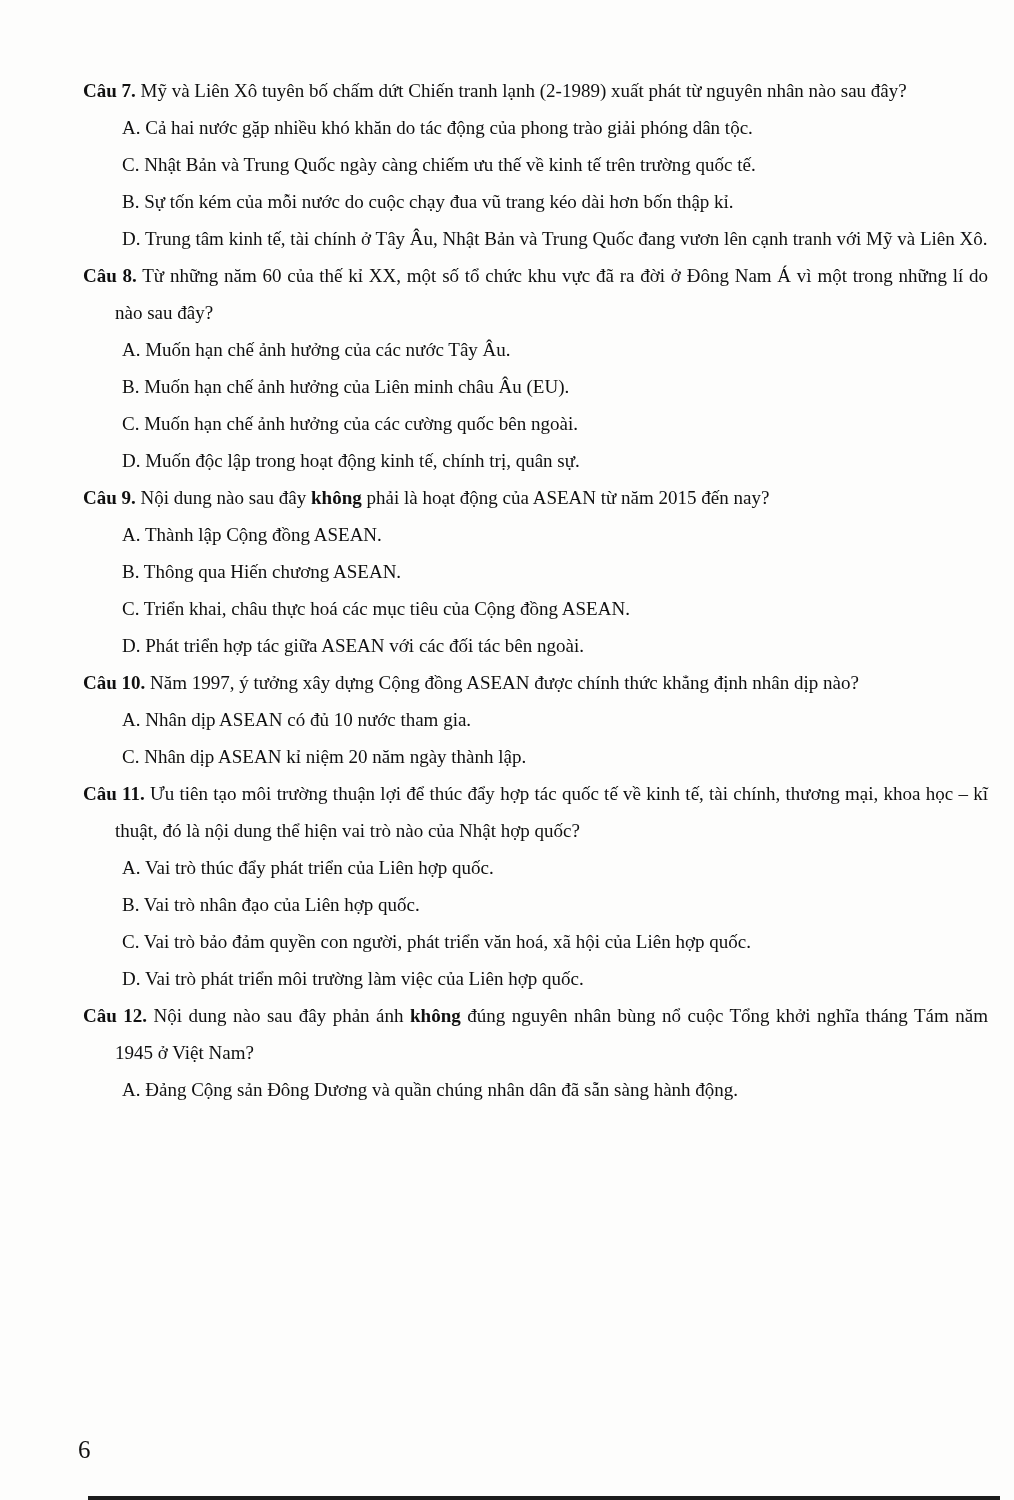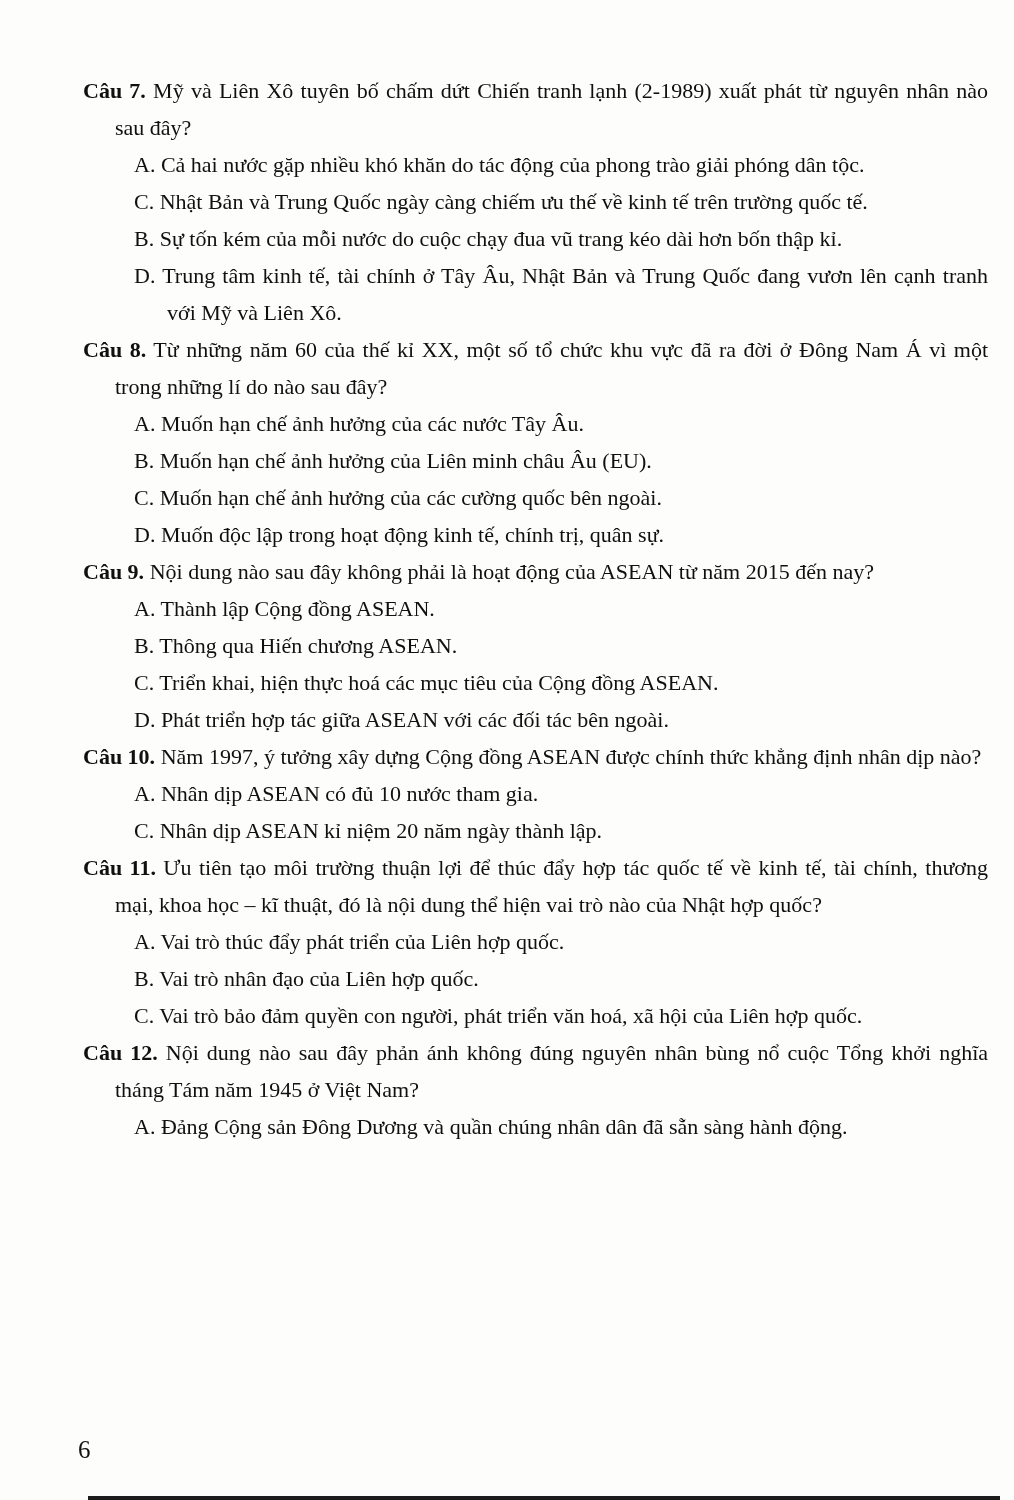--- a/index.html
+++ b/index.html
@@ -12,36 +12,36 @@
     font-family: "Liberation Serif", serif;
     color: #101010;
   }
   .page {
     position: absolute;
     inset: 0;
     background: #fdfdfc;
   }
   .content {
     padding: 72px 26px 0 83px;
-    font-size: 22px;
+    font-size: 19px;
     line-height: 37px;
   }
   .q-text {
     padding-left: 32px;
     text-indent: -32px;
     text-align: justify;
   }
   .q-label {
     font-weight: bold;
   }
   .q-bold {
-    font-weight: normal;
+    font-weight: bold;
   }
   .option {
-    margin-left: 51px;
+    margin-left: 39px;
     padding-left: 33px;
     text-indent: -33px;
     text-align: justify;
   }
   .page-number {
     position: absolute;
     left: 78px;
     bottom: 38px;
     font-size: 25px;
     line-height: 25px;
@@ -74,35 +74,36 @@
       <p class="option">A. Muốn hạn chế ảnh hưởng của các nước Tây Âu.</p>
       <p class="option">B. Muốn hạn chế ảnh hưởng của Liên minh châu Âu (EU).</p>
       <p class="option">C. Muốn hạn chế ảnh hưởng của các cường quốc bên ngoài.</p>
       <p class="option">D. Muốn độc lập trong hoạt động kinh tế, chính trị, quân sự.</p>
     </div>
 
     <div class="question">
       <p class="q-text"><b class="q-label">Câu 9.</b><span> Nội dung nào sau đây </span><b class="q-bold">không</b><span> phải là hoạt động của ASEAN từ năm 2015 đến nay?</span></p>
       <p class="option">A. Thành lập Cộng đồng ASEAN.</p>
       <p class="option">B. Thông qua Hiến chương ASEAN.</p>
-      <p class="option">C. Triển khai, hiện thực hoá các mục tiêu của Cộng đồng ASEAN.</p>
+      <p class="option">C. Triển khai, châu thực hoá các mục tiêu của Cộng đồng ASEAN.</p>
       <p class="option">D. Phát triển hợp tác giữa ASEAN với các đối tác bên ngoài.</p>
     </div>
 
     <div class="question">
       <p class="q-text"><b class="q-label">Câu 10.</b><span> Năm 1997, ý tưởng xây dựng Cộng đồng ASEAN được chính thức khẳng định nhân dịp nào?</span><b class="q-bold"></b><span></span></p>
       <p class="option">A. Nhân dịp ASEAN có đủ 10 nước tham gia.</p>
       <p class="option">C. Nhân dịp ASEAN kỉ niệm 20 năm ngày thành lập.</p>
     </div>
 
     <div class="question">
       <p class="q-text"><b class="q-label">Câu 11.</b><span> Ưu tiên tạo môi trường thuận lợi để thúc đẩy hợp tác quốc tế về kinh tế, tài chính, thương mại, khoa học – kĩ thuật, đó là nội dung thể hiện vai trò nào của Nhật hợp quốc?</span><b class="q-bold"></b><span></span></p>
       <p class="option">A. Vai trò thúc đẩy phát triển của Liên hợp quốc.</p>
       <p class="option">B. Vai trò nhân đạo của Liên hợp quốc.</p>
       <p class="option">C. Vai trò bảo đảm quyền con người, phát triển văn hoá, xã hội của Liên hợp quốc.</p>
+      <p class="option">D. Vai trò phát triển môi trường làm việc của Liên hợp quốc.</p>
     </div>
 
     <div class="question">
       <p class="q-text"><b class="q-label">Câu 12.</b><span> Nội dung nào sau đây phản ánh </span><b class="q-bold">không</b><span> đúng nguyên nhân bùng nổ cuộc Tổng khởi nghĩa tháng Tám năm 1945 ở Việt Nam?</span></p>
       <p class="option">A. Đảng Cộng sản Đông Dương và quần chúng nhân dân đã sẵn sàng hành động.</p>
     </div>
 
   </div>
 
   <div class="page-number">6</div>

